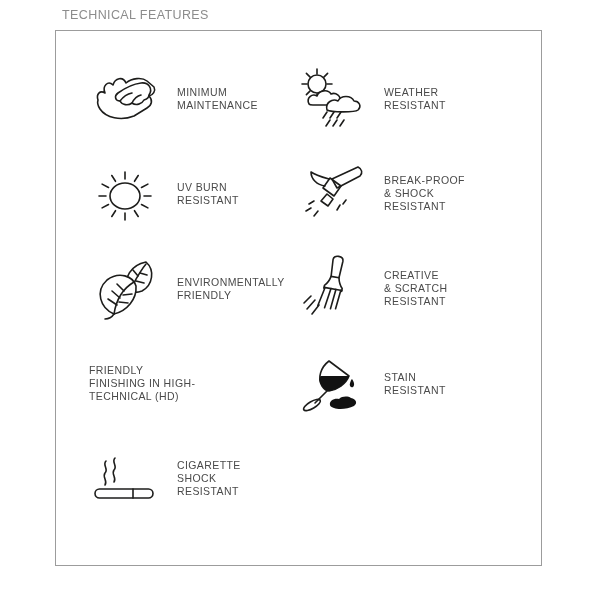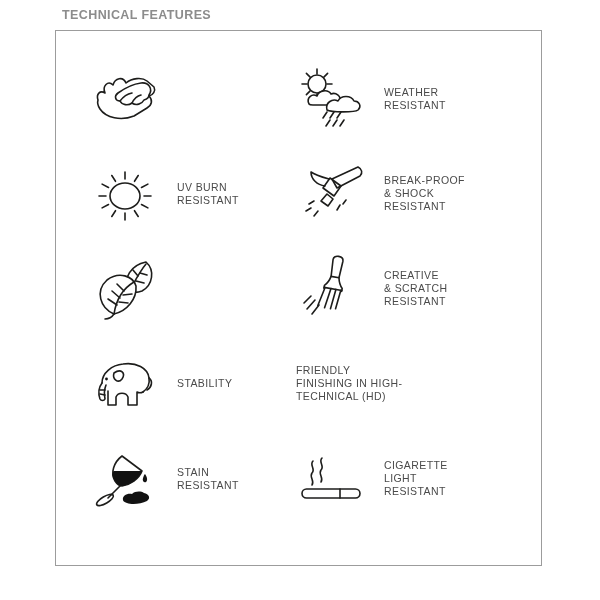--- a/index.html
+++ b/index.html
@@ -1,17 +1,17 @@
 <!DOCTYPE html>
 <html><head>
 <meta charset="utf-8">
 <style>
   html,body{margin:0;padding:0;background:#fff;}
   body{width:600px;height:600px;position:relative;font-family:"Liberation Sans",sans-serif;overflow:hidden;}
-  .heading{position:absolute;left:62px;top:8px;font-size:12.5px;font-weight:bold;color:#8c8c8c;letter-spacing:.4px;}
+  .heading{position:absolute;left:62px;top:8px;font-size:12.5px;font-weight:normal;color:#8c8c8c;letter-spacing:.4px;}
   .panel{position:absolute;left:55px;top:30px;width:487px;height:536px;border:1px solid #9c9c9c;box-sizing:border-box;background:#fff;}
   .grid{display:grid;grid-template-columns:207px 1fr;grid-auto-rows:95px;padding:20px 0 0 33px;}
   .feature{display:flex;align-items:center;gap:16px;}
   .icon{width:72px;height:72px;flex:0 0 72px;}
   .icon svg{width:100%;height:100%;display:block;}
   .label{display:flex;flex-direction:column;font-size:10.5px;line-height:13px;letter-spacing:.4px;color:#4a4a4a;}
   .label span{white-space:nowrap;}
   .s{stroke:#1d1d1b;stroke-width:1.6;fill:none;stroke-linecap:round;stroke-linejoin:round;}
   .sw{stroke:#1d1d1b;stroke-width:1.6;fill:#fff;stroke-linecap:round;stroke-linejoin:round;}
   .f{fill:#121212;stroke:none;}
@@ -26,20 +26,24 @@
   <div class="grid">
 
     <div class="feature">
       <span class="icon">
         <svg viewBox="0 0 72 72">
           <path class="s" d="M9 37 C7 31 11 27 16 30 C13 23 19 17 24 22 C26 15 34 13 37 20 C43 15 53 14 58 18 L65 24 C67 28 64 32 60 33 C64 37 63 42 58 45 L45 53 C32 58 17 55 11 46 C9 43 8 40 9 37 Z"></path>
           <path class="s" d="M60 32 C64 26 60 19 52 20 C44 21 36 25 29 30 C25 33 26 38 31 38 C33 42 39 43 43 40 C47 43 53 41 55 37 C58 36 60 34 60 32 Z"></path>
           <path class="s" d="M31 38 C34 34 38 31 43 30"></path>
           <path class="s" d="M43 40 C45 36 48 33 52 32"></path>
         </svg>
+      </span>
+      <span class="label">
+        <span>MINIMUM</span>
+        <span>MAINTENANCE</span>
       </span>
     </div>
 
     <div class="feature">
       <span class="icon">
         <svg viewBox="0 0 72 72">
           <circle class="s" cx="21" cy="21" r="9"></circle>
           <path class="s" d="M31 21 L36 21 M28.1 28.1 L31.6 31.6 M21 31 L21 36 M13.9 28.1 L10.4 31.6 M11 21 L6 21 M13.9 13.9 L10.4 10.4 M21 11 L21 6 M28.1 13.9 L31.6 10.4"></path>
           <path class="sw" d="M13 41 C10 35 16 30 21 33 C23 27 32 26 35 31 C40 29 45 33 44 38 C43 41 40 42 37 42 L17 42 C15 42 13.5 41.8 13 41 Z"></path>
           <path class="sw" d="M31 47 C29 40 36 35 42 38 C45 32 55 32 58 38 C63 38 66 43 62 47 C59 49.5 35 49.5 31 47 Z"></path>
@@ -88,20 +92,24 @@
           <path class="sw" d="M39 37 C34 25 42 12 57 9 C66 17 64 32 53 38 C48 40 42 40 39 37 Z"></path>
           <path class="s" d="M41 37 C46 28 51 18 57 11"></path>
           <path class="s" d="M45 30 L39 25 M49 23 L44 17 M47 28 L55 30 M51 20 L58 22"></path>
           <path class="s" d="M39 37 C38 41 38 44 40 47"></path>
           <path class="sw" d="M25 61 C11 55 6 38 18 27 C30 18 44 23 47 33 C48 46 38 58 25 61 Z"></path>
           <path class="s" d="M25 61 C27 48 33 36 45 29"></path>
           <path class="s" d="M28 52 L19 46 M31 45 L23 38 M35 38 L28 31 M30 49 L39 50 M34 42 L43 41"></path>
           <path class="s" d="M25 61 C23 64 20 66 16 66"></path>
         </svg>
       </span>
+      <span class="label">
+        <span>ENVIRONMENTALLY</span>
+        <span>FRIENDLY</span>
+      </span>
     </div>
 
     <div class="feature">
       <span class="icon">
         <svg viewBox="0 0 72 72">
           <g transform="rotate(10 38 30)">
             <path class="s" d="M33 7 C33 4 35 3 38 3 C41 3 43 4 43 7 L42 24 L34 24 Z"></path>
             <path class="s" d="M34 24 C33 29 31 32 29 34 L29 37 M42 24 C43 29 45 32 47 34 L47 37"></path>
             <path class="s" d="M29 36 L47 36"></path>
             <path class="s" d="M30 36 L26 55 M36 36 L33 56 M41 36 L39 56 M46 36 L44 55"></path>
@@ -109,36 +117,20 @@
           <path class="s" d="M11 56 L19 47 M8 50 L15 43 M16 61 L23 52"></path>
         </svg>
       </span>
       <span class="label">
         <span>CREATIVE</span>
         <span>&amp; SCRATCH</span>
         <span>RESISTANT</span>
       </span>
     </div>
 
-    <div class="feature">
-      <span class="icon">
-        <svg viewBox="0 0 72 72">
-          <path class="s" d="M13 35 C13 25 23 17 34 16 C47 14 59 20 60 30 C61 36 58 41 54 44"></path>
-          <path class="s" d="M60 30 C64 33 63 39 58 42"></path>
-          <path class="s" d="M13 35 C10 39 9 45 11 51 C12 53 15 53 16 51 C15 46 15 42 17 37"></path>
-          <path class="s" d="M11 42 L16 42 M11 46 L16 47"></path>
-          <path class="s" d="M19 43 L19 57 L27 57 L27 49 C29 44 37 44 39 49 L39 57 L48 57 L48 44 C50 45 52 45 54 44"></path>
-          <path class="s" d="M25 25 C32 20 37 25 33 31 C29 36 23 31 25 25 Z"></path>
-          <circle class="f" cx="17.5" cy="31" r="1.4"></circle>
-        </svg>
-      </span>
-      <span class="label">
-        <span>STABILITY</span>
-      </span>
-    </div>
 
     <div class="feature">
       <span class="label">
         <span>FRIENDLY</span>
         <span>FINISHING IN HIGH-</span>
         <span>TECHNICAL (HD)</span>
       </span>
     </div>
 
     <div class="feature">
@@ -162,19 +154,19 @@
       <span class="icon">
         <svg viewBox="0 0 72 72">
           <rect class="s" x="6" y="46" width="58" height="9" rx="4.5"></rect>
           <path class="s" d="M44 46 L44 55"></path>
           <path class="s" d="M17 18 C13 22 20 26 16 30 C13 34 19 38 16 42"></path>
           <path class="s" d="M26 15 C22 19 29 23 25 27 C22 31 28 35 25 39"></path>
         </svg>
       </span>
       <span class="label">
         <span>CIGARETTE</span>
-        <span>LIGHT</span>
+        <span>SHOCK</span>
         <span>RESISTANT</span>
       </span>
     </div>
 
   </div>
 </div>
 
 </body></html>

